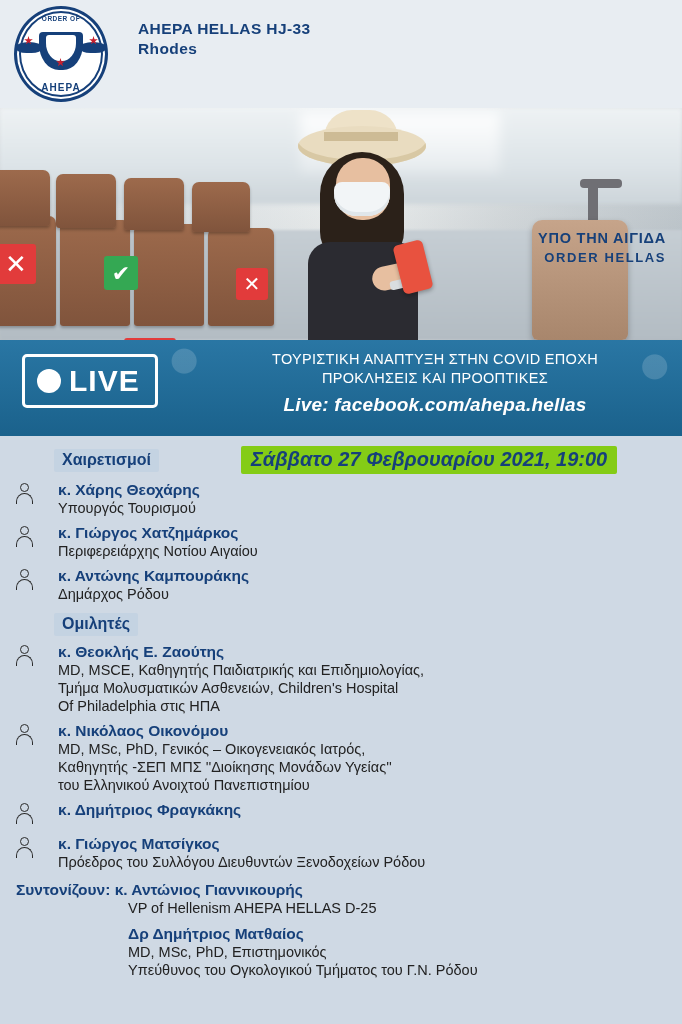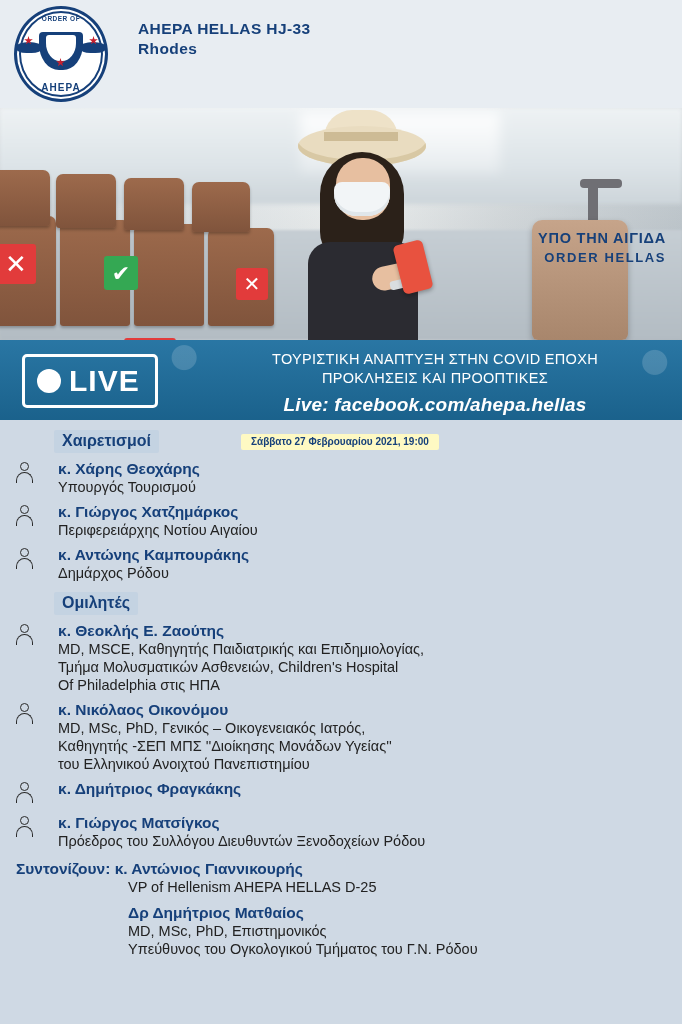--- a/index.html
+++ b/index.html
@@ -291,21 +291,21 @@
     color: #16407a;
     font-weight: bold;
     line-height: 20px;
   }
   .hero-aigida .l1 { font-size: 14.5px; letter-spacing: .8px; }
   .hero-aigida .l2 { font-size: 13px; letter-spacing: 1.6px; }
 
   
   .banner {
     position: relative;
-    height: 80px;
+    height: 96px;
     background: #1e6f9f;
     overflow: hidden;
   }
   .banner:before {
     content: "";
     position: absolute;
     inset: 0;
     background:
       radial-gradient(circle at 27% 22%, rgba(255,255,255,.16) 0 12px, transparent 13px),
       radial-gradient(circle at 96% 28%, rgba(255,255,255,.16) 0 12px, transparent 13px),
@@ -375,27 +375,28 @@
   .chip {
     background: #c4d3e2;
     color: #16407a;
     font-weight: bold;
     font-size: 16px;
     padding: 2px 8px 3px 8px;
     border-radius: 2px;
     display: inline-block;
   }
   .date-chip {
-    background: #fef9c3;
-    color: #16407a;
-    font-weight: bold;
-    font-size: 10px;
+    background: #84cc16;
+    color: #16407a;
+    font-weight: bold;
+    font-size: 20px;
     padding: 2px 10px 3px 10px;
     border-radius: 2px;
     margin-left: 72px;
+    font-style: italic;
   }
   .section-chip-wrap {
     padding-left: 38px;
     margin-top: 10px;
   }
   .person {
     display: flex;
     align-items: flex-start;
     gap: 24px;
     margin-top: 6px;

